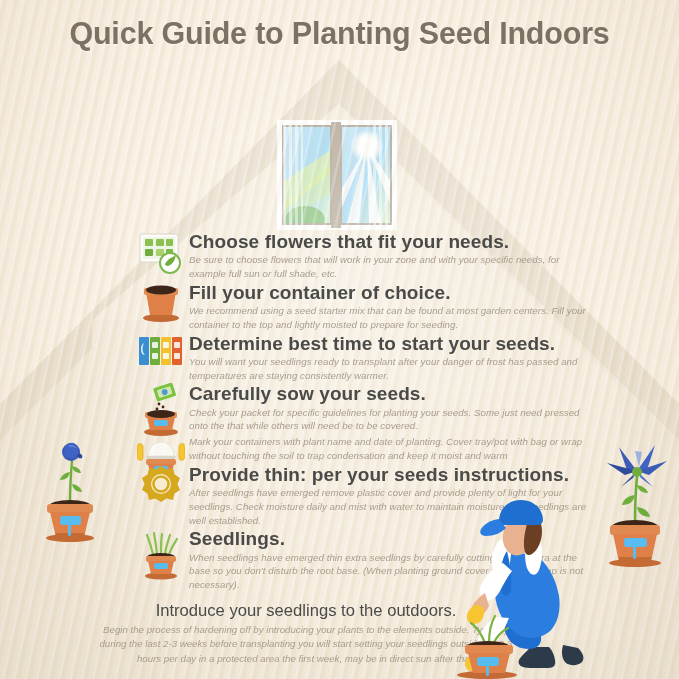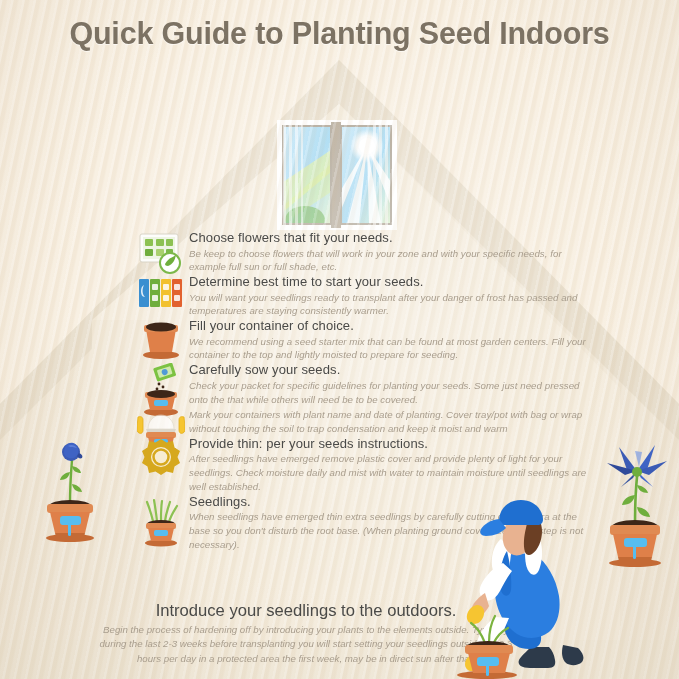--- a/index.html
+++ b/index.html
@@ -62,24 +62,24 @@
     position: relative;
     padding-left: 52px;
     margin-bottom: 1px;
   }
   .step-icon {
     position: absolute;
     left: 0; top: 0;
     width: 48px;
   }
   .step-head {
-    font-size: 13px;
+    font-size: 19px;
     color: #4a4a48;
     line-height: 1.12;
-    font-weight: 400;
+    font-weight: 700;
     letter-spacing: .1px;
   }
   .step-desc {
     font-size: 9.7px;
     font-style: italic;
     color: #a89d8d;
     line-height: 1.42;
     letter-spacing: .05px;
     padding-top: 1px;
   }
@@ -205,54 +205,54 @@
             <rect x="19" y="8" width="8" height="7" rx="1"></rect>
             <rect x="29" y="8" width="7" height="7" rx="1"></rect>
         <rect x="8" y="18" width="8" height="7" rx="1" fill="#6fae3d"></rect>
             <rect x="19" y="18" width="8" height="7" rx="1" fill="#a9d06e"></rect>
             <rect x="29" y="18" width="7" height="7" rx="1" fill="#7cb84a"></rect>
           </g>
         <circle cx="33" cy="32" r="10" fill="#ffffff" stroke="#7cb84a" stroke-width="2"></circle>
         <path d="M28 33c4-7 9-7 11-9-1 5-3 9-8 11-2 0-3-1-3-2z" fill="#6fae3d"></path>
       </svg>
       <div class="step-head">Choose flowers that fit your needs.</div>
-      <div class="step-desc">Be keep to choose flowers that will work in your zone and with your specific needs, for example full sun or full shade, etc.</div>
+      <div class="step-desc">Be sure to choose flowers that will work in your zone and with your specific needs, for example full sun or full shade, etc.</div>
+    </div>
+
+    <div class="step">
+      <svg class="step-icon" viewBox="0 0 48 42">
+        <ellipse cx="24" cy="36" rx="18" ry="4" fill="#c46a35"></ellipse>
+        <path d="M9 10h30l-4 23H13z" fill="#df8049"></path>
+        <path d="M9 10h30l-4 23H13z" fill="none"></path>
+        <rect x="7" y="6" width="34" height="7" rx="2" fill="#e08a52"></rect>
+        <ellipse cx="24" cy="8" rx="15" ry="4.5" fill="#3d2618"></ellipse>
+        <path d="M13 33h22l-1 4H14z" fill="#c46a35"></path>
+      </svg>
+      <div class="step-head">Fill your container of choice.</div>
+      <div class="step-desc">We recommend using a seed starter mix that can be found at most garden centers. Fill your container to the top and lightly moisted to prepare for seeding.</div>
     </div>
 
     <div class="step">
       <svg class="step-icon" viewBox="0 0 48 40">
         <rect x="2" y="4" width="10" height="28" rx="1" fill="#3a8fd0"></rect>
         <rect x="13" y="4" width="10" height="28" rx="1" fill="#6fae3d"></rect>
         <rect x="24" y="4" width="10" height="28" rx="1" fill="#f2c12e"></rect>
         <rect x="35" y="4" width="10" height="28" rx="1" fill="#e2622e"></rect>
         <g fill="#ffffff" opacity=".85">
           <path d="M7 10c-2 4-2 9 1 12-3 0-4-3-4-6s1-5 3-6z"></path>
           <rect x="15" y="9" width="6" height="6" rx="1"></rect>
             <rect x="15" y="20" width="6" height="6" rx="1"></rect>
           <rect x="26" y="9" width="6" height="6" rx="1"></rect>
             <rect x="26" y="20" width="6" height="6" rx="1"></rect>
           <rect x="37" y="9" width="6" height="6" rx="1"></rect>
             <rect x="37" y="20" width="6" height="6" rx="1"></rect>
         </g>
       </svg>
       <div class="step-head">Determine best time to start your seeds.</div>
       <div class="step-desc">You will want your seedlings ready to transplant after your danger of frost has passed and temperatures are staying consistently warmer.</div>
-    </div>
-
-    <div class="step">
-      <svg class="step-icon" viewBox="0 0 48 42">
-        <ellipse cx="24" cy="36" rx="18" ry="4" fill="#c46a35"></ellipse>
-        <path d="M9 10h30l-4 23H13z" fill="#df8049"></path>
-        <path d="M9 10h30l-4 23H13z" fill="none"></path>
-        <rect x="7" y="6" width="34" height="7" rx="2" fill="#e08a52"></rect>
-        <ellipse cx="24" cy="8" rx="15" ry="4.5" fill="#3d2618"></ellipse>
-        <path d="M13 33h22l-1 4H14z" fill="#c46a35"></path>
-      </svg>
-      <div class="step-head">Fill your container of choice.</div>
-      <div class="step-desc">We recommend using a seed starter mix that can be found at most garden centers. Fill your container to the top and lightly moisted to prepare for seeding.</div>
     </div>
 
     <div class="step">
       <svg class="step-icon" viewBox="0 0 48 54">
         <g transform="rotate(-18 28 10)">
           <rect x="18" y="2" width="20" height="14" rx="1.5" fill="#7cc242"></rect>
           <rect x="21" y="5" width="14" height="8" rx="1" fill="#cfe9ad"></rect>
           <circle cx="28" cy="9" r="3" fill="#4f9ad6"></circle>
         </g>
         <g fill="#3d2618">

